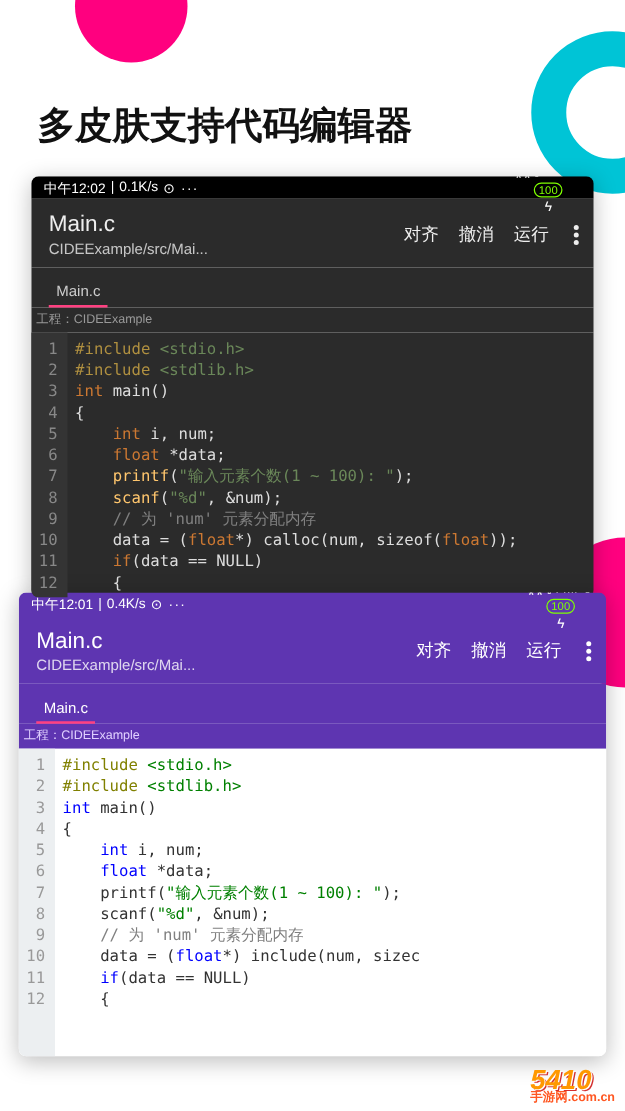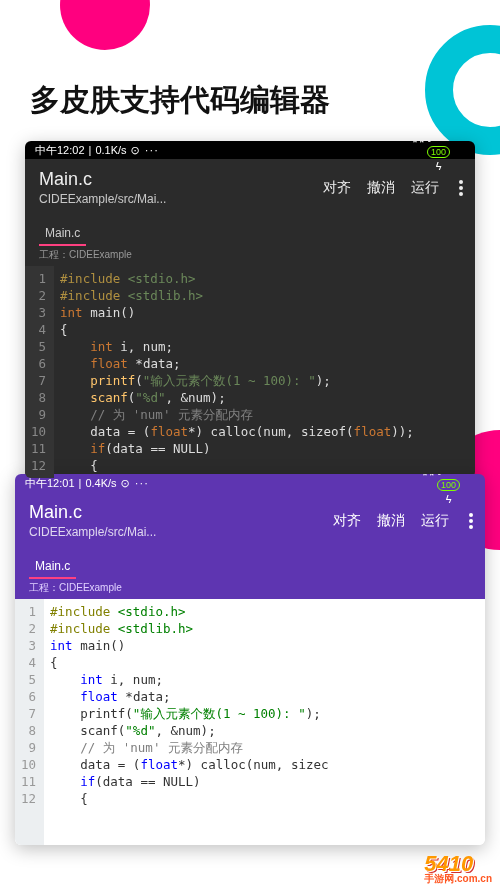--- a/index.html
+++ b/index.html
@@ -116,21 +116,21 @@
     height: 32px;
   }
   .tab-row.dark { background: #2b2b2b; color: #ccc; }
   .tab-row.light { background: #5e35b1; color: #fff; }
   .tab {
     padding: 4px 6px;
     border-bottom: 2px solid #ff4081;
   }
   .proj-row {
     font-size: 10px;
-    padding: 2px 14px 4px;
+    padding: 2px 4px 4px;
   }
   .proj-row.dark { background: #2b2b2b; color: #999; }
   .proj-row.light { background: #5e35b1; color: #e0d0ff; }
   .code-area {
     display: flex;
     font-family: Menlo, Consolas, monospace;
     font-size: 12.5px;
     line-height: 17px;
   }
   .code-area.dark { background: #2b2b2b; }
@@ -309,21 +309,21 @@
       </div>
       <div class="code light"><span class="pp-l">#include </span><span class="str-l">&lt;stdio.h&gt;</span>
 <span class="pp-l">#include </span><span class="str-l">&lt;stdlib.h&gt;</span>
 <span class="kw-l">int</span><span> main()</span>
 <span>{</span>
     <span class="kw-l">int</span><span> i, num;</span>
     <span class="kw-l">float</span><span> *</span><span>data;</span>
     <span class="fn-l">printf</span>(<span class="str-l">"输入元素个数(1 ~ 100): "</span><span>);</span>
     <span class="fn-l">scanf</span>(<span class="str-l">"%d"</span><span>, &amp;num);</span>
     <span class="cmt-l">// 为 'num' 元素分配内存</span>
-    <span>data = (</span><span class="kw-l">float</span><span>*) calloc(num, sizec</span>
+    <span>data = (</span><span class="kw-l">float</span><span>*) include(num, sizec</span>
     <span class="kw-l">if</span><span>(data == NULL)</span>
     <span>{</span>
         
         </div>
     </div>
   </div>
 
 </div>
 
 <div class="watermark">

